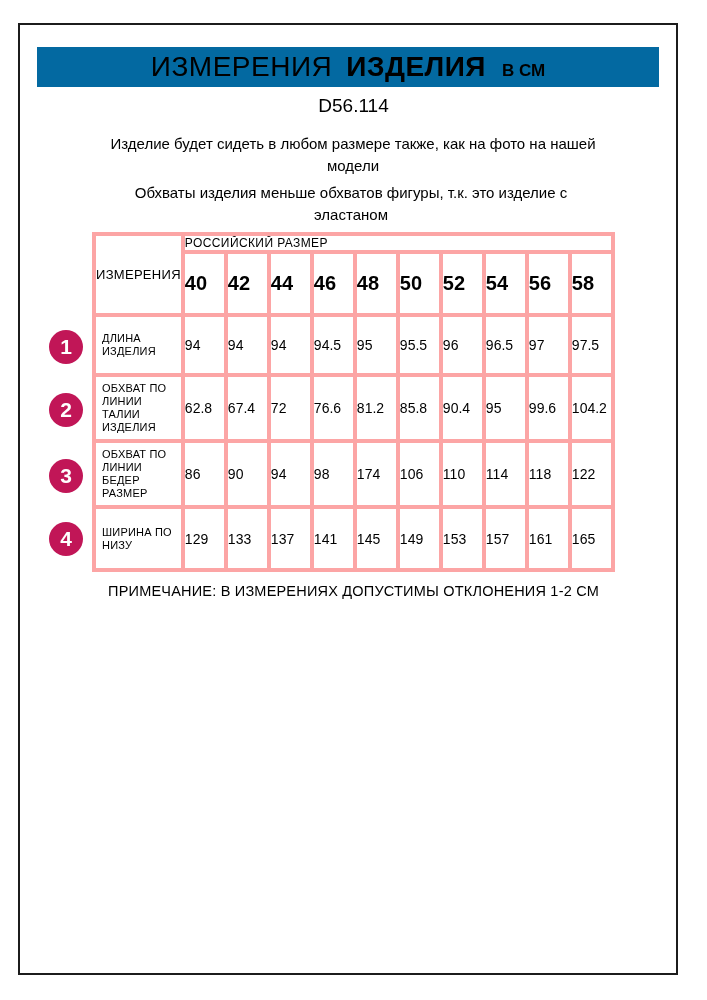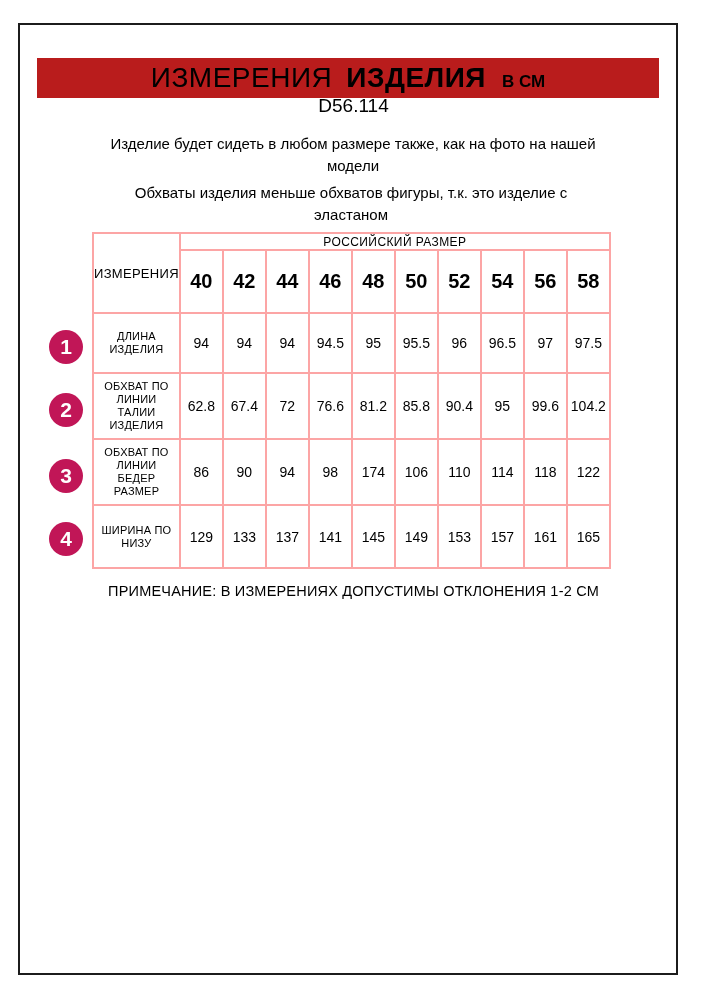--- a/index.html
+++ b/index.html
@@ -46,22 +46,21 @@
   .note-top.p1 { top: 133px; }
   .note-top.p2 { top: 182px; width: 480px; left: 111px; }
   table.meas {
     position: absolute;
     left: 92px; top: 232px;
     border-collapse: collapse;
     border: 2px solid #000;
     table-layout: fixed;
   }
   table.meas td {
-    border: 2px solid #fca5a5;
-    text-align: center;
+    border: 4px solid #fca5a5;
     vertical-align: middle;
     overflow: hidden;
   }
   td.corner { width: 85px; font-size: 13px; letter-spacing: 0.3px; }
   td.group  { height: 17px; font-size: 12px; letter-spacing: 0.4px; }
   tr.r-sizes td { height: 63px; font-size: 20px; font-weight: 700; width: 43px; }
   tr.r-data td.label {
     font-size: 11px;
     line-height: 13px;
     padding: 2px 6px;
@@ -96,21 +95,21 @@
     font-size: 14.5px;
     font-weight: 400;
     letter-spacing: 0.2px;
   }
 </style>
 </head>
 <body>
 
 <div class="page-frame"></div>
 
-<div class="banner" style="background: #b91c1c; margin-top: 11px;">
+<div class="banner" style="background: #0369a1;">
   <span class="t1">ИЗМЕРЕНИЯ</span><span class="t2">ИЗДЕЛИЯ</span><span class="t3">В СМ</span>
 </div>
 
 <div class="product-code">D56.114</div>
 
 <div class="note-top p1">Изделие будет сидеть в любом размере также, как на фото на нашей модели</div>
 <div class="note-top p2">Обхваты изделия меньше обхватов фигуры, т.к. это изделие с эластаном</div>
 
 <table class="meas">
   <tbody>

